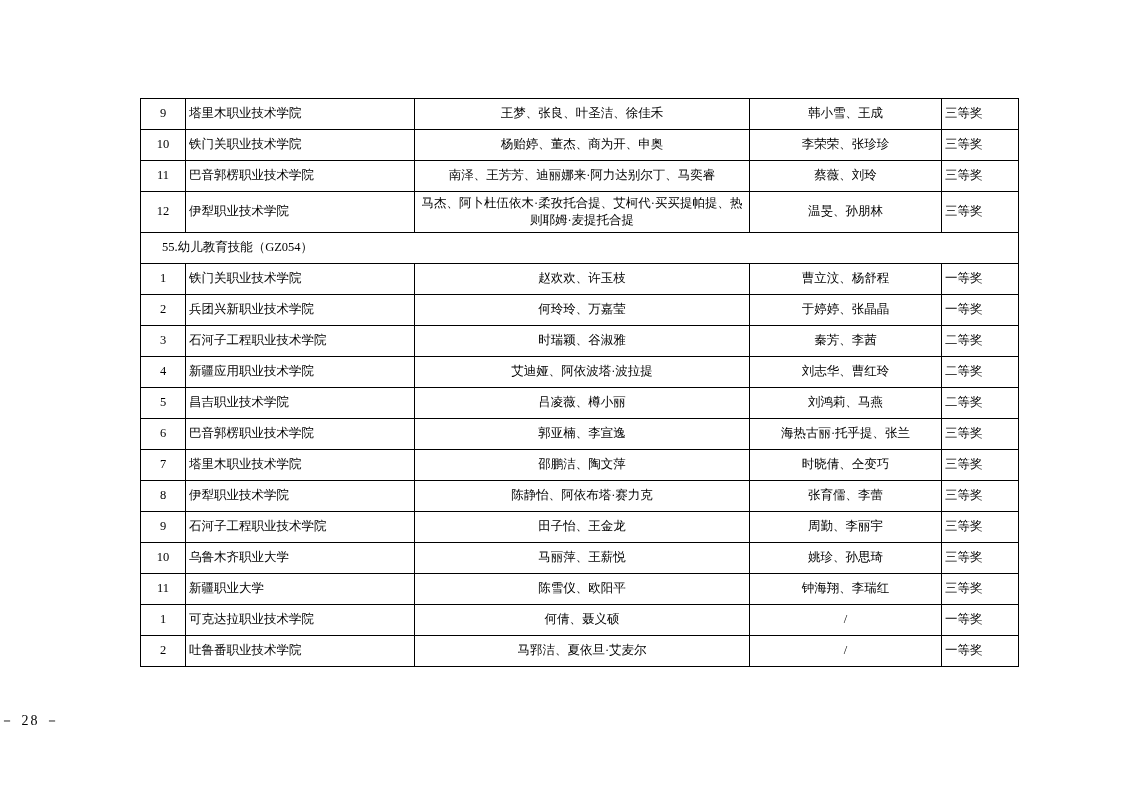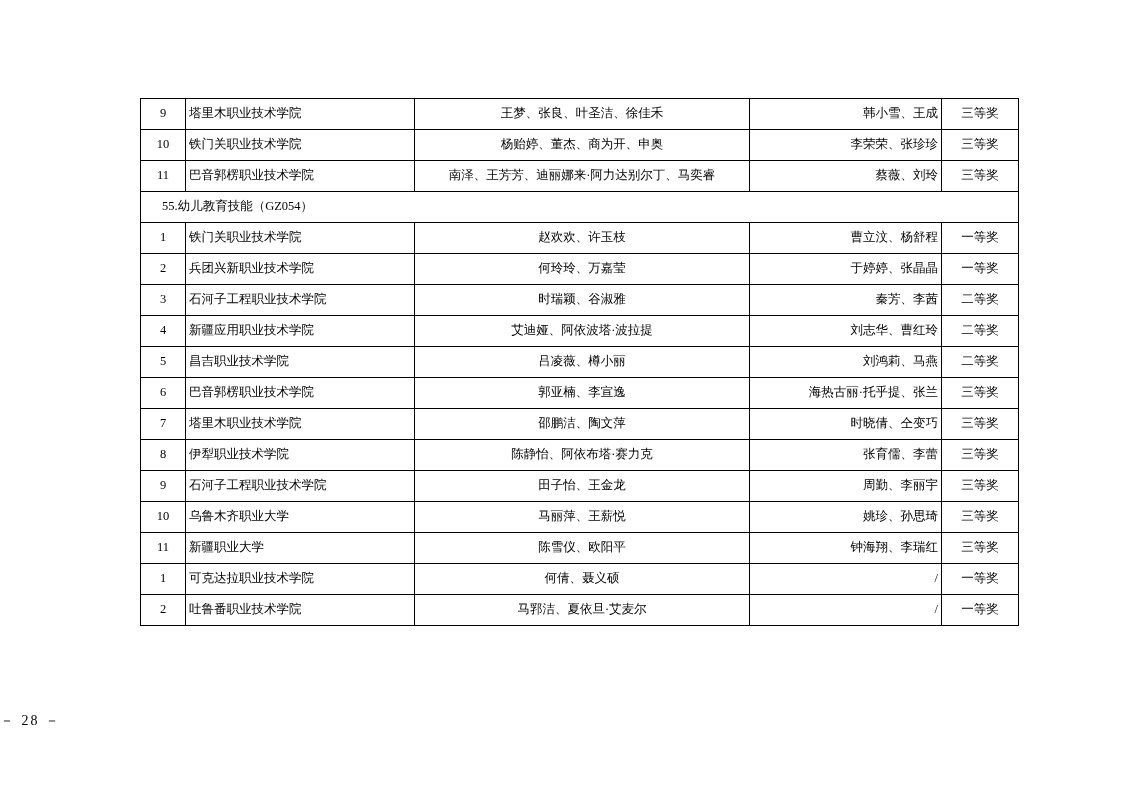--- a/index.html
+++ b/index.html
@@ -46,25 +46,24 @@
     text-align: left;
     padding-left: 9px;
     margin-left: 27px;
   }
   .c-students {
     width: 328px;
     text-align: center;
   }
   .c-teachers {
     width: 185px;
-    text-align: right;
+    text-align: center;
   }
   .c-award {
     width: 70px;
-    text-align: center;
   }
   tr.row td {
     height: 22px;
   }
   tr.section td {
     height: 22px;
     text-align: left;
     padding-left: 21px;
   }
   td.wrap2 {
@@ -103,20 +102,27 @@
           <td class="c-teachers">李荣荣、张珍珍</td>
           <td class="c-award">三等奖</td>
         </tr>
         <tr class="row">
           <td class="c-rank">11</td>
           <td class="c-school">巴音郭楞职业技术学院</td>
           <td class="c-students">南泽、王芳芳、迪丽娜来·阿力达别尔丁、马奕睿</td>
           <td class="c-teachers">蔡薇、刘玲</td>
           <td class="c-award">三等奖</td>
         </tr>
+        <tr class="row">
+          <td class="c-rank">12</td>
+          <td class="c-school">伊犁职业技术学院</td>
+          <td class="c-students wrap2">马杰、阿卜杜伍依木·柔孜托合提、艾柯代·买买提帕提、热则耶姆·麦提托合提</td>
+          <td class="c-teachers">温旻、孙朋林</td>
+          <td class="c-award">三等奖</td>
+        </tr>
         <tr class="section">
           <td colspan="5">55.幼儿教育技能（GZ054）</td>
         </tr>
         <tr class="row">
           <td class="c-rank">1</td>
           <td class="c-school">铁门关职业技术学院</td>
           <td class="c-students">赵欢欢、许玉枝</td>
           <td class="c-teachers">曹立汶、杨舒程</td>
           <td class="c-award">一等奖</td>
         </tr>

